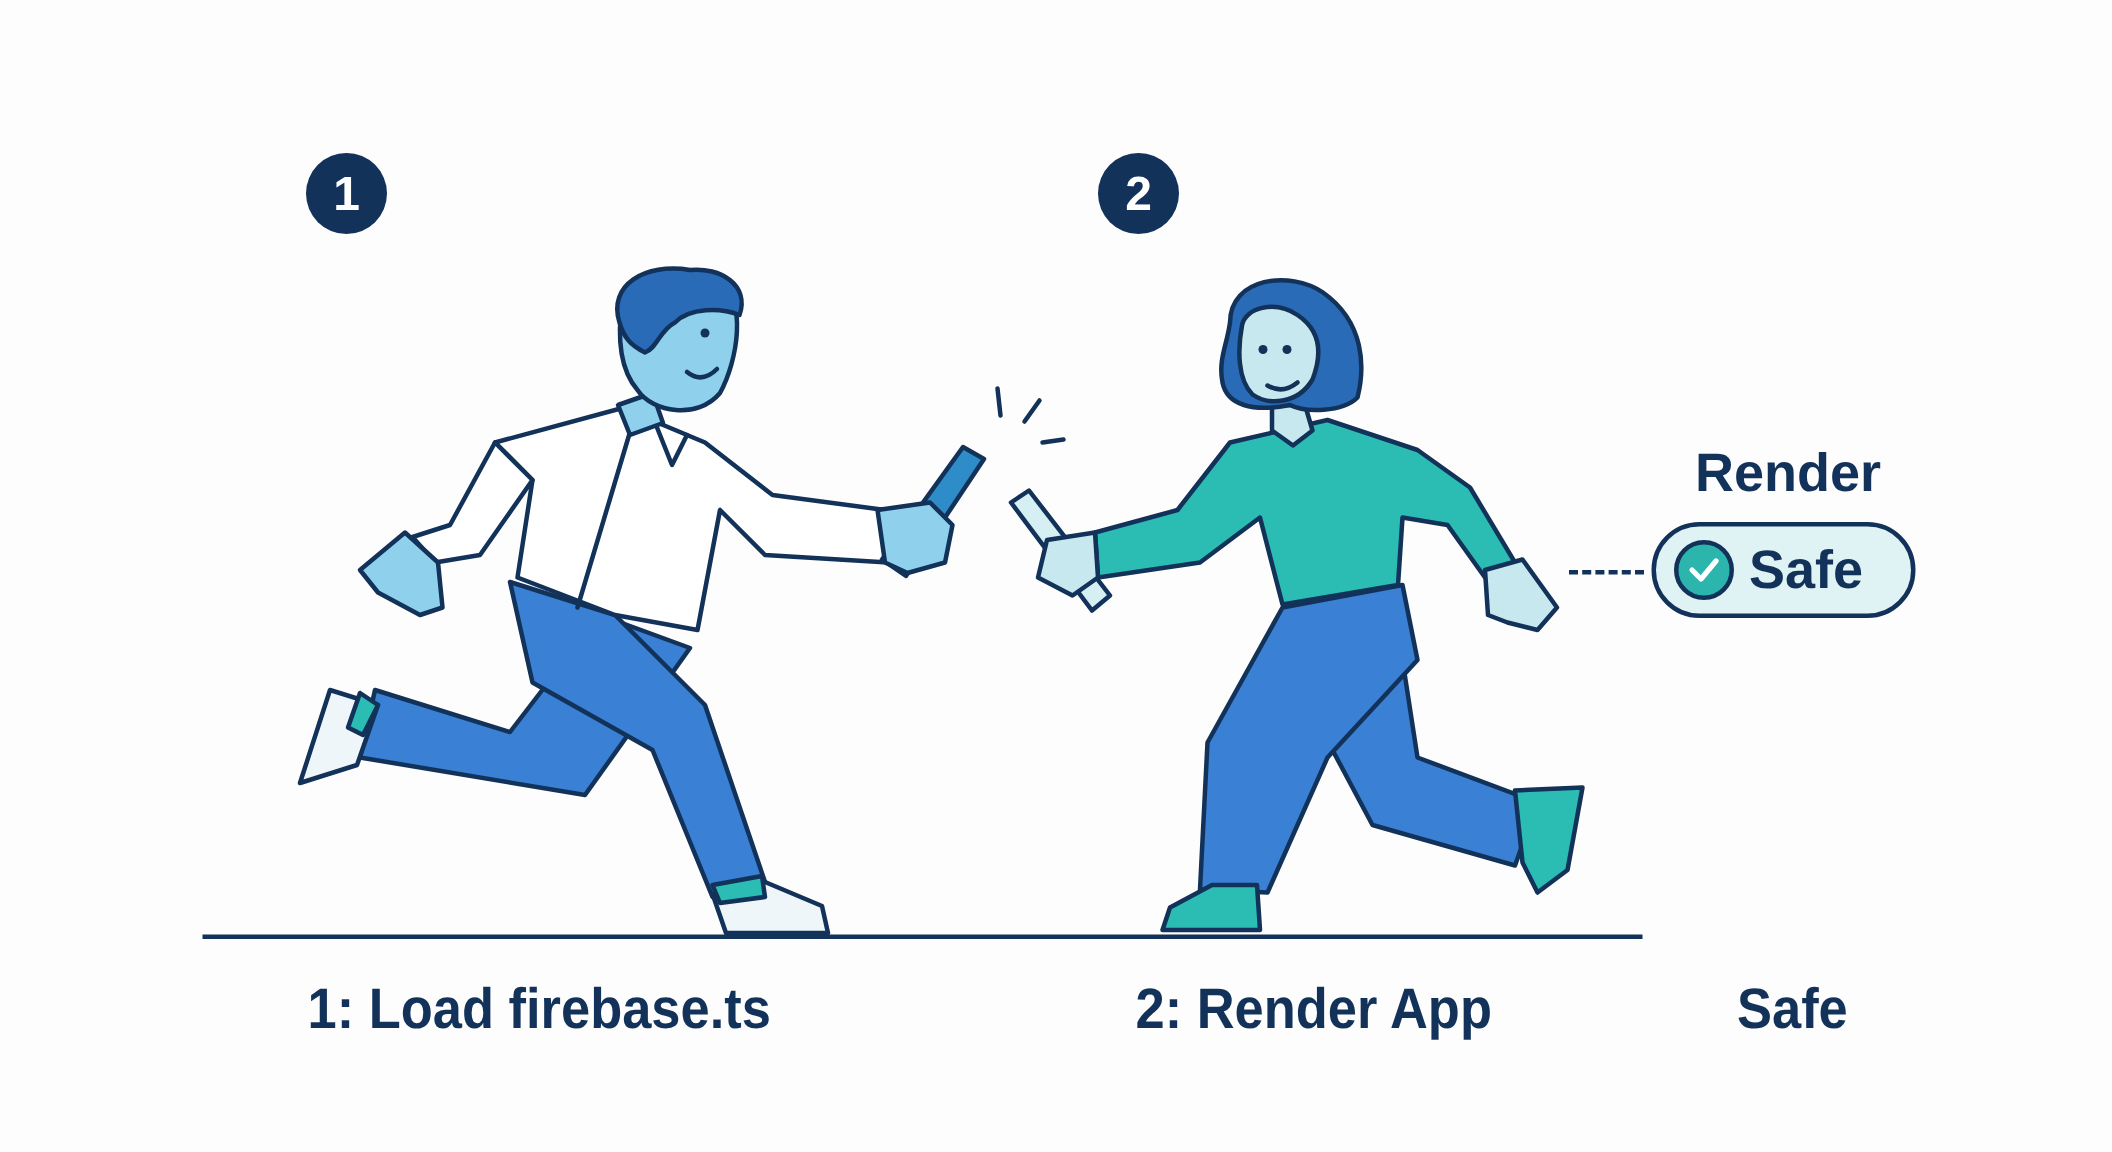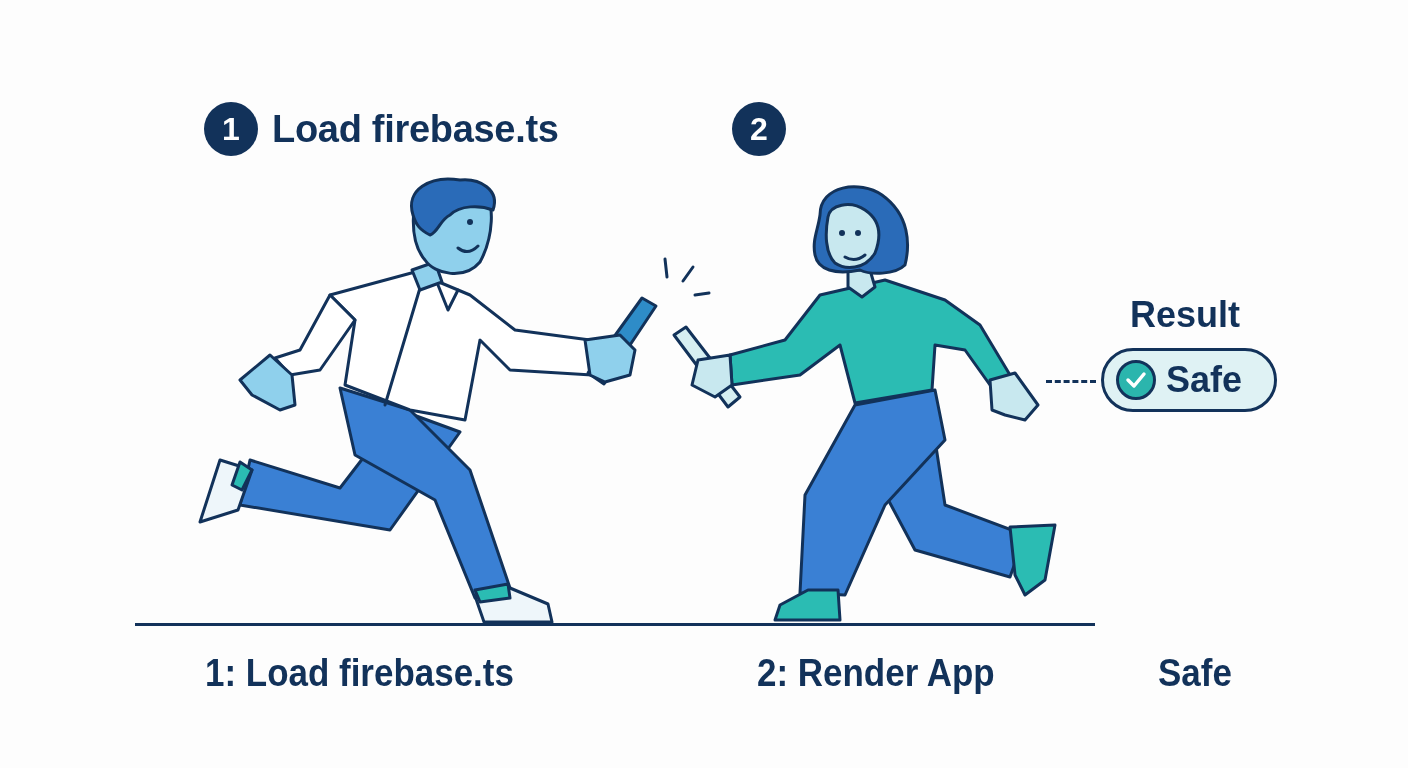--- a/index.html
+++ b/index.html
@@ -27,21 +27,20 @@
   .connector { position: absolute; left: 1046px; top: 380px; width: 50px; border-top: 3px dashed #12325a; }
   .ground { position: absolute; left: 135px; top: 623px; width: 960px; height: 3px; background: #12325a; }
   .caption { position: absolute; top: 652px; font-weight: 700; font-size: 38px; color: #12325a; transform: scaleX(0.92); transform-origin: left; }
   svg.fig { position: absolute; }
 </style>
 </head>
 <body>
 
 <div class="step" style="left:204px; top:102px;">
   <div class="badge">1</div>
-  <div class="step-title">Load firebase.ts</div>
 </div>
 <div class="step" style="left:732px; top:102px;">
   <div class="badge">2</div>
 </div>
 
 <svg class="fig" style="left:180px; top:170px;" width="480" height="460" viewBox="0 0 480 460">
   <g stroke="#12325a" stroke-width="3" stroke-linejoin="round" stroke-linecap="round">
 
     <path d="M70 290 L160 318 L220 240 L280 262 L210 360 L60 335 Z" fill="#3a80d4"></path>
     <path d="M40 290 L72 300 L58 340 L20 352 Z" fill="#eef6fa"></path>
@@ -100,21 +99,21 @@
 
     <path d="M150 40 C150 10 190 5 212 20 C240 40 240 70 235 90 C225 100 200 100 190 95 C165 100 148 95 145 80 C142 65 148 55 150 40 Z" fill="#2a6bb8"></path>
 
     <path d="M158 42 C160 30 180 25 195 35 C210 45 212 60 205 78 C195 95 175 95 165 88 C155 78 155 58 158 42 Z" fill="#c8e8ef"></path>
     <circle cx="172" cy="58" r="3" fill="#12325a" stroke="none"></circle>
     <circle cx="188" cy="58" r="3" fill="#12325a" stroke="none"></circle>
     <path d="M175 82 Q185 88 195 80" fill="none"></path>
   </g>
 </svg>
 
-<div class="result-label">Result</div>
+<div class="result-label">Render</div>
 <div class="connector"></div>
 <div class="pill">
   <div class="check">
     <svg width="22" height="18" viewBox="0 0 22 18">
         <path d="M3 9 L9 15 L19 3" fill="none" stroke="#ffffff" stroke-width="3.5" stroke-linecap="round" stroke-linejoin="round"></path>
       </svg>
   </div>
   <div class="pill-text">Safe</div>
 </div>
 

